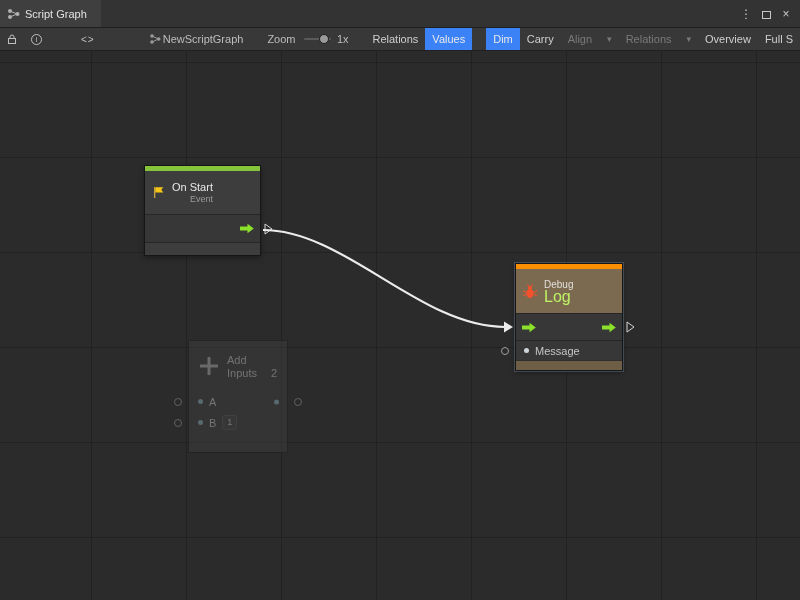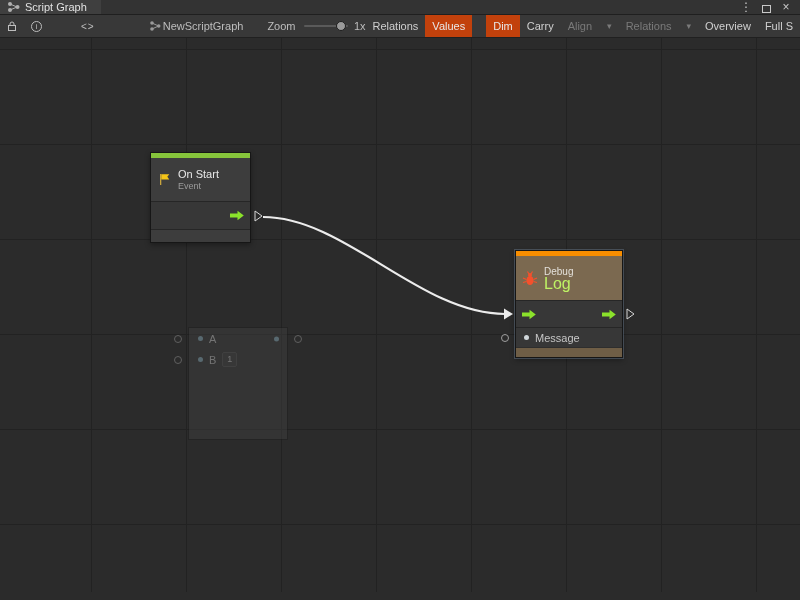--- a/index.html
+++ b/index.html
@@ -4,30 +4,30 @@
 <style>
   * { box-sizing: border-box; margin: 0; padding: 0; }
   html,body { width:800px; height:600px; overflow:hidden; }
   body {
     background:#2b2b2b;
     font-family:"Liberation Sans", sans-serif;
     font-size:11px; color:#c8c8c8;
     cursor:default;
   }
   
-  .titlebar{height:15px;background:#333333;border-bottom:1px solid #1f1f1f;display:flex;align-items:stretch;}
+  .titlebar{height:28px;background:#333333;border-bottom:1px solid #1f1f1f;display:flex;align-items:stretch;}
   .tab{display:flex;align-items:center;gap:5px;background:#3f3f3f;padding:0 14px 0 7px;color:#e2e2e2;}
   .titlebar-right{margin-left:auto;display:flex;align-items:center;gap:4px;padding-right:6px;}
   .win-btn{width:16px;text-align:center;color:#c8c8c8;font-size:12px;line-height:16px;}
   
   .toolbar{height:23px;background:#383838;border-bottom:1px solid #202020;display:flex;align-items:stretch;white-space:nowrap;overflow:hidden;}
   .ticon{display:flex;align-items:center;padding:0 6px;color:#bdbdbd;}
   .tlabel{display:flex;align-items:center;color:#bdbdbd;}
   .tbtn{display:flex;align-items:center;padding:0 7px;color:#cfcfcf;}
-  .tbtn.active{background:#c2410c;color:#e8e8e8;}
+  .tbtn.active{background:#3b82f6;color:#e8e8e8;}
   .tbtn.disabled{color:#7a7a7a;gap:12px;}
   .caret{margin-left:3px;font-size:9px;}
   .zoom-slider{position:relative;width:92px;align-self:center;height:12px;margin:0 6px 0 8px;}
   .zoom-track{position:absolute;left:0;right:0;top:5px;height:2px;background:#5a5a5a;border-radius:1px;}
   .zoom-handle{position:absolute;right:2px;top:1px;width:10px;height:10px;border-radius:50%;background:#9a9a9a;border:1px solid #1e1e1e;}
   
   .canvas{
     position:relative;width:800px;height:554px;
     background-color:#2b2b2b;
     background-image:
@@ -44,21 +44,21 @@
   .node-title{color:#e8e8e8;font-size:11px;line-height:13px;}
   .node-sub{color:#9b9b9b;font-size:9px;line-height:11px;}
   .row{position:relative;display:flex;align-items:center;background:#373737;border-top:1px solid #262626;}
   .port-dot{width:5px;height:5px;border-radius:50%;background:#8fb5c4;flex:0 0 auto;}
   .port-dot.light{background:#cfd6da;}
   .hollow-circle{position:absolute;width:8px;height:8px;border:1px solid #9f9f9f;border-radius:50%;background:transparent;}
   .port-triangle{position:absolute;right:-13px;top:50%;transform:translateY(-50%);}
   .hollow-left{left:-15px;top:50%;transform:translateY(-50%);}
   .hollow-right{right:-15px;top:50%;transform:translateY(-50%);}
   
-  .node-onstart{left:150px;top:114px;width:101px;}
+  .node-onstart{left:144px;top:114px;width:117px;text-align:right;}
   .node-onstart .node-header{height:43px;background:#3d3d3d;}
   .node-onstart .trigger-row{height:28px;justify-content:flex-end;padding-right:5px;}
   .node-onstart .footer{height:13px;background:#3d3d3d;border-top:1px solid #262626;}
   
   .node-debug{left:515px;top:212px;width:108px;box-shadow:0 0 0 1px rgba(125,150,175,.35),0 2px 5px rgba(0,0,0,.35);}
   .node-debug .node-header{height:44px;background:#7b6950;align-items:center;}
   .node-debug .node-sub{color:#e3e0da;}
   .node-debug .node-title{color:#bef264;font-size:16px;}
   .node-debug .trigger-row{height:27px;justify-content:space-between;padding:0 5px;}
   .node-debug .message-row{height:20px;gap:6px;padding-left:8px;color:#c6c6c6;}
@@ -122,21 +122,21 @@
       <circle cx="9.7" cy="6" r="1.8" fill="#9a9a9a"></circle>
     </svg>
   </span>
   <span class="tlabel">NewScriptGraph</span>
 
   <span class="tlabel" style="margin-left:24px;">Zoom</span>
   <span class="zoom-slider">
     <span class="zoom-track"></span>
     <span class="zoom-handle"></span>
   </span>
-  <span class="tlabel" style="margin-right:0;">1x</span>
+  <span class="tlabel" style="margin-right:17px;">1x</span>
 
   <span class="tbtn">Relations</span>
   <span class="tbtn active">Values</span>
   <span class="tbtn active" style="margin-left:14px;">Dim</span>
   <span class="tbtn">Carry</span>
   <span class="tbtn disabled">
     <span>Align</span>
     <span class="caret">▾</span>
   </span>
   <span class="tbtn disabled">
@@ -212,20 +212,32 @@
     </div>
     <div class="row message-row">
       <span class="hollow-circle hollow-left"></span>
       <span class="port-dot light"></span>
       <span>Message</span>
     </div>
     <div class="footer"></div>
   </div>
 
   <div class="node node-add">
+    <div class="ghost-header">
+      <svg width="22" height="22" viewBox="0 0 22 22">
+        <path d="M11 2 V20 M2 11 H20" stroke="#b5b5b5" stroke-width="3"></path>
+      </svg>
+      <div class="gh-col">
+        <span>Add</span>
+        <span class="gh-line2">
+          <span>Inputs</span>
+          <span>2</span>
+        </span>
+      </div>
+    </div>
     <div class="row">
       <span class="hollow-circle hollow-left"></span>
       <span class="port-dot"></span>
       <span>A</span>
       <span class="port-dot inline-dot"></span>
       <span class="hollow-circle hollow-right"></span>
     </div>
     <div class="row">
       <span class="hollow-circle hollow-left"></span>
       <span class="port-dot"></span>

